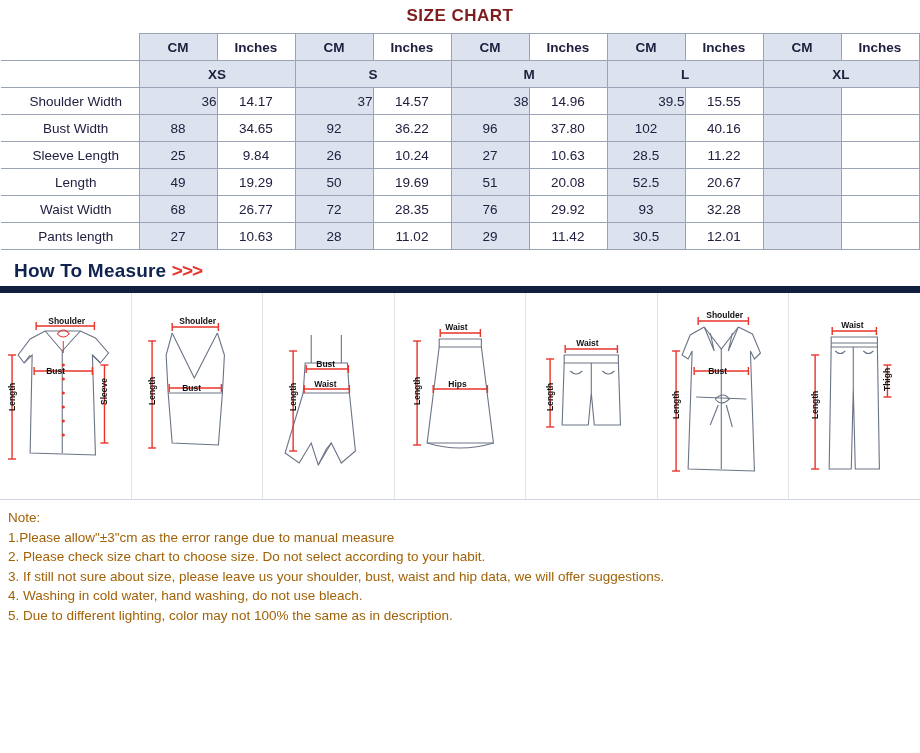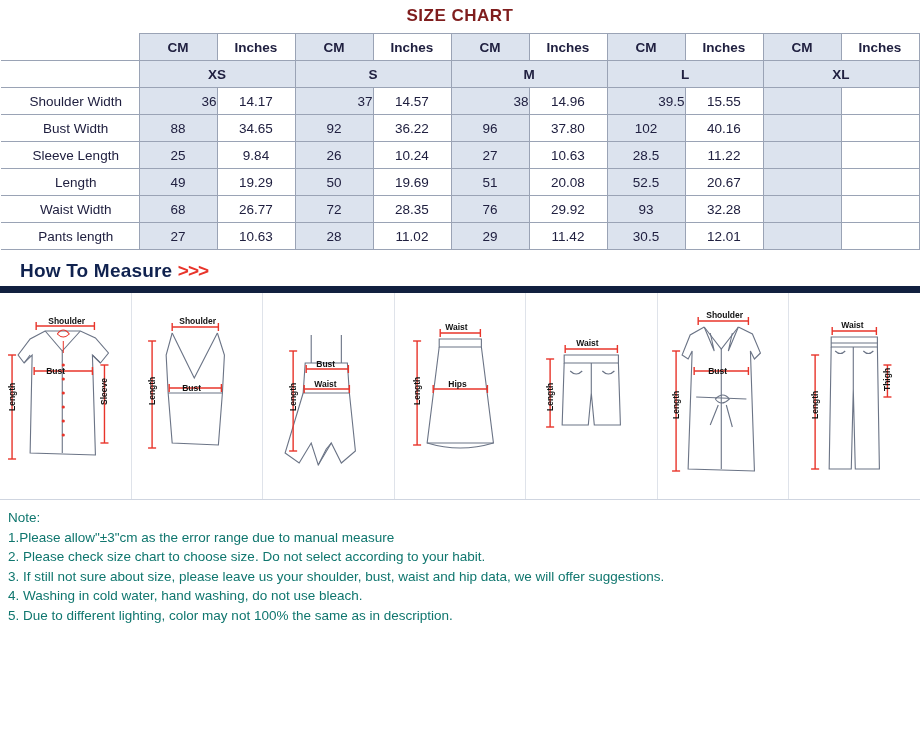--- a/index.html
+++ b/index.html
@@ -64,21 +64,21 @@
   td.inch{background:#ffffff;}
   td.empty-cm{background:#dce3ee;}
   td.empty-in{background:#ffffff;}
   tr.r-odd td.cm{background:#dce3ee;text-align:right;}
   tr.r-odd td.inch{background:#ffffff;}
 
   
   .htm-wrap{margin-top:10px;position:relative;}
   .htm-title{
     font-size:19px;font-weight:bold;color:#10224f;
-    padding-left:20px;letter-spacing:.2px;
+    padding-left:14px;letter-spacing:.2px;
   }
   .htm-title .arrows{color:#e8342a;font-weight:bold;letter-spacing:-1px;}
   .htm-bar{height:7px;background:#11203f;margin-top:4px;}
 
   .figs{
     display:flex;
     height:206px;
     border-bottom:1px solid #cfd5e0;
   }
   .fig{
@@ -87,21 +87,21 @@
     border-right:1px solid #dfe3ea;
   }
   .fig:last-child{border-right:none;}
   .fig svg{position:absolute;left:0;top:0;width:100%;height:100%;}
 
   
   .notes{
     padding:8px 0 0 8px;
     font-size:13.5px;
     line-height:19.5px;
-    color:#0f766e;
+    color:#a16207;
   }
   .notes div{white-space:nowrap;}
 </style>
 </head>
 <body>
 
 <div class="page">
 
   <div class="title">SIZE CHART</div>
 

